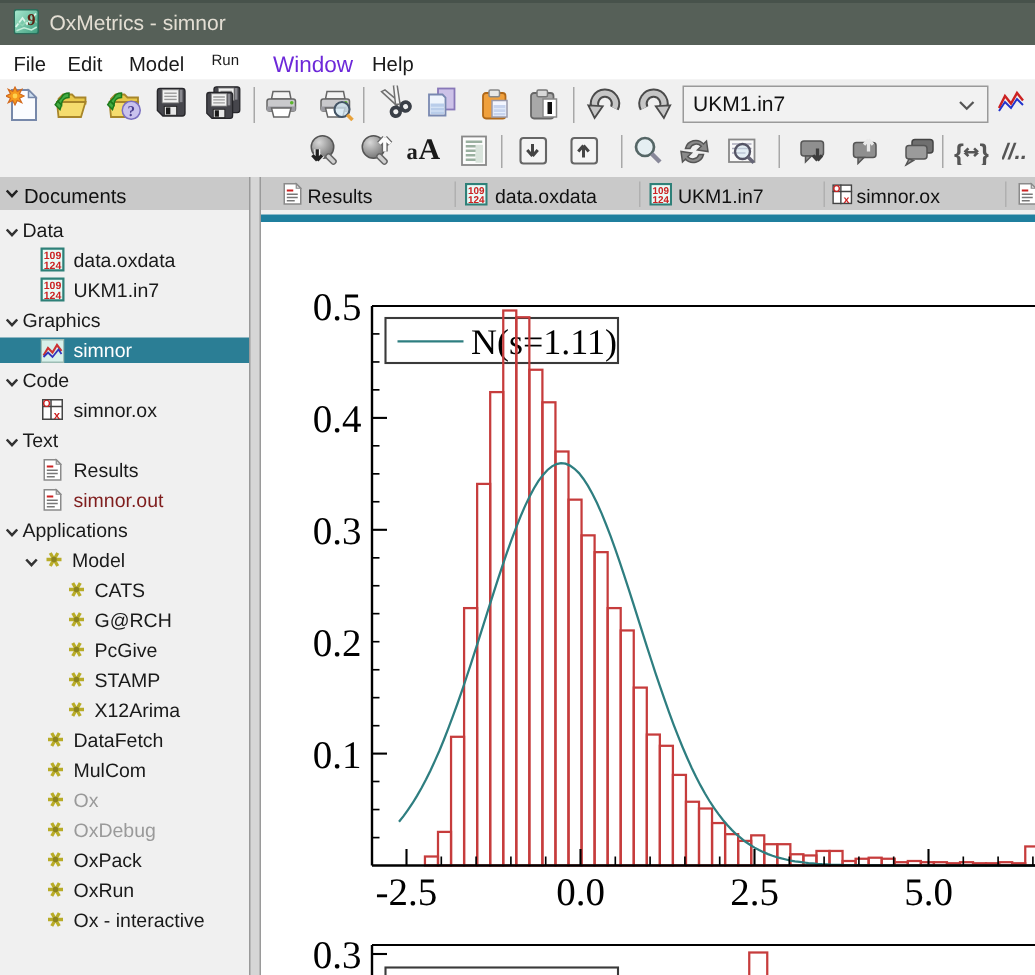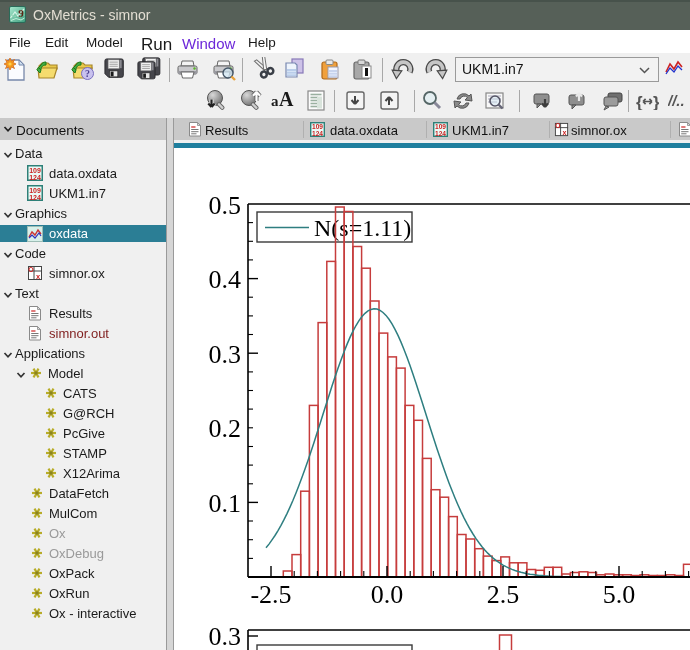--- a/index.html
+++ b/index.html
@@ -19,21 +19,21 @@
       <polyline points="1.5,12 6,6 9,10 15,3" fill="none" stroke="#d9f5e8" stroke-width="1.2"></polyline>
       <polyline points="1.5,8 6,11 11,5 15.5,9" fill="none" stroke="#8fd4b4" stroke-width="1"></polyline>
       <polyline points="2,14.5 7,12.5 12,14 15.5,12" fill="none" stroke="#c2eed9" stroke-width="1"></polyline>
       <text x="9.2" y="10.5" font-family="Liberation Serif" font-size="11px" font-weight="bold" fill="#5a2414">9</text>
     </svg>
   <div style="position:absolute;left:33px;top:7px;font-size:14px;color:#e3ded3">OxMetrics - simnor</div>
   <div style="position:absolute;left:0;top:30px;width:690px;height:23px;background:#ffffff"></div>
   <div style="position:absolute;left:9px;top:35px;font-size:13.5px;color:#1a1a1a">File</div>
     <div style="position:absolute;left:45px;top:35px;font-size:13.5px;color:#1a1a1a">Edit</div>
     <div style="position:absolute;left:86px;top:35px;font-size:13.5px;color:#1a1a1a">Model</div>
-    <div style="position:absolute;left:141px;top:35px;font-size:17px;color:#1a1a1a">Run</div>
+    <div style="position:absolute;left:141px;top:35px;font-size:10px;color:#1a1a1a">Run</div>
     <div style="position:absolute;left:182px;top:35px;font-size:15px;color:#6d28d9">Window</div>
     <div style="position:absolute;left:248px;top:35px;font-size:13.5px;color:#1a1a1a">Help</div>
   <div style="position:absolute;left:0;top:53px;width:690px;height:65px;background:#f0f0f0;border-bottom:1px solid #d8d8d8"></div>
   <svg style="position:absolute;left:4px;top:57px" width="24" height="24" viewBox="0 0 24 24">
       <path d="M4 3 h11 l5 5 v15 h-16 z" fill="#fbfcff" stroke="#7788aa" stroke-width="1.3"></path>
       <path d="M15 3 v5 h5 z" fill="#cfe0f2" stroke="#7788aa" stroke-width="1"></path>
       <g fill="#f59a1d" stroke="#d2691e" stroke-width="0.8">
         <path d="M6 1 l1.5 3 3-1.5 -1.5 3 3 1.5 -3 1.5 1.5 3 -3-1.5 -1.5 3 -1.5-3 -3 1.5 1.5-3 -3-1.5 3-1.5 -1.5-3 3 1.5 z"></path>
       </g>
       <circle cx="6" cy="7" r="1.6" fill="#ffd24d"></circle>
@@ -280,21 +280,21 @@
     <svg style="position:absolute;left:3px;top:210px" width="10" height="9" viewBox="0 0 10 9">
       <polyline points="1.5,3 5,6.8 8.5,3" fill="none" stroke="#333" stroke-width="1.7"></polyline>
     </svg>
     <div style="position:absolute;left:15px;top:206px;font-size:13px;color:#1a1a1a;white-space:nowrap">Graphics</div>
     <div style="position:absolute;left:0;top:225px;width:166px;height:17px;background:#2b7e95"></div>
     <svg style="position:absolute;left:27px;top:226px" width="16" height="16" viewBox="0 0 16 16">
       <rect x="0.5" y="0.5" width="15" height="15" fill="#d8f0ea" stroke="#9dbdb5" stroke-width="1"></rect>
       <polyline points="2,11 5,6 8,9 11,4 14,8" fill="none" stroke="#cc3333" stroke-width="1.4"></polyline>
       <polyline points="2,12 5,9 8,12 12,7 14,10" fill="none" stroke="#3333bb" stroke-width="1.2"></polyline>
     </svg>
-    <div style="position:absolute;left:49px;top:226px;font-size:13px;color:#ffffff;white-space:nowrap">oxdata</div>
+    <div style="position:absolute;left:49px;top:226px;font-size:13px;color:#ffffff;white-space:nowrap">simnor</div>
     <svg style="position:absolute;left:3px;top:250px" width="10" height="9" viewBox="0 0 10 9">
       <polyline points="1.5,3 5,6.8 8.5,3" fill="none" stroke="#333" stroke-width="1.7"></polyline>
     </svg>
     <div style="position:absolute;left:15px;top:246px;font-size:13px;color:#1a1a1a;white-space:nowrap">Code</div>
     <svg style="position:absolute;left:27px;top:265px" width="16" height="16" viewBox="0 0 16 16">
       <rect x="1.5" y="1.5" width="13" height="13" fill="#ffffff" stroke="#444" stroke-width="1"></rect>
       <line x1="1" y1="6" x2="15" y2="6" stroke="#444" stroke-width="1"></line>
       <line x1="7" y1="1" x2="7" y2="15" stroke="#444" stroke-width="1"></line>
       <text x="4" y="6.5" text-anchor="middle" font-family="Liberation Sans" font-size="7px" font-weight="bold" fill="#cc2222">O</text>
       <text x="11" y="14" text-anchor="middle" font-family="Liberation Sans" font-size="7.5px" font-weight="bold" fill="#cc2222">x</text>

